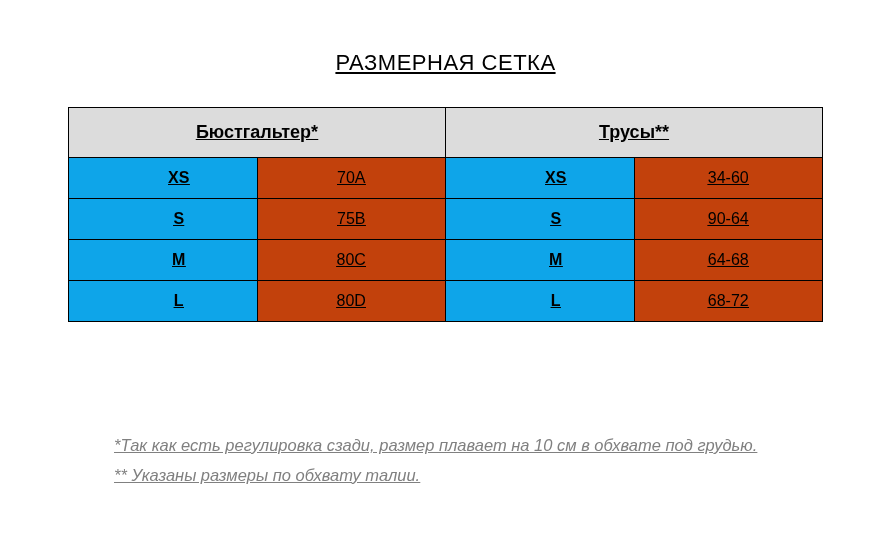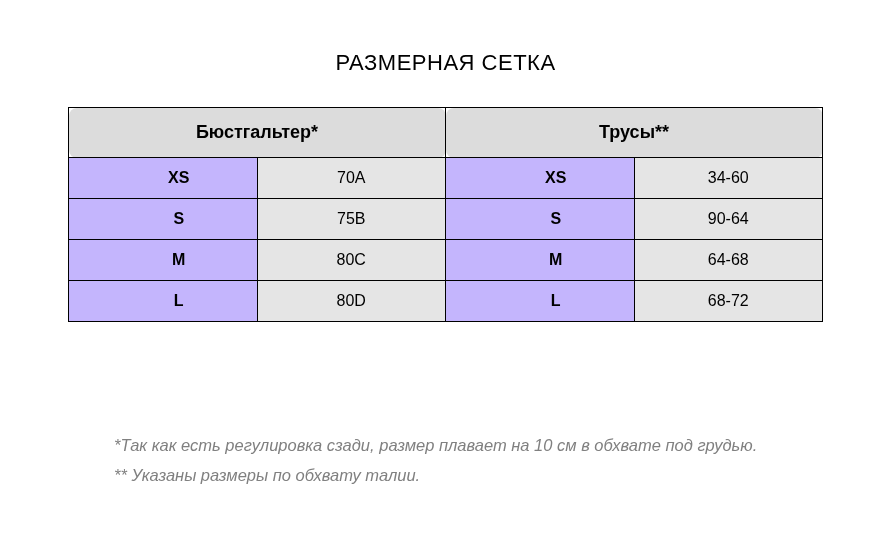--- a/index.html
+++ b/index.html
@@ -1,15 +1,15 @@
 <!DOCTYPE html>
 <html><head>
 <meta charset="utf-8">
 <style>
-  * { box-sizing: border-box; }
+  * { box-sizing: border-box; text-decoration: underline; }
   html, body {
     margin: 0;
     padding: 0;
     background: #ffffff;
     font-family: "Liberation Sans", sans-serif;
     color: #000000;
   }
   .page {
     position: relative;
     width: 891px;
@@ -42,30 +42,29 @@
     border: 1px solid #000000;
     text-align: center;
     vertical-align: middle;
     padding: 0;
   }
   table.size-table th {
     height: 50px;
     background: #dcdcdc;
     font-size: 18px;
     font-weight: bold;
-    border-radius: 8px;
   }
   table.size-table td {
     height: 41px;
     font-size: 16px;
-    background: #e5e5e5;
+    background: #c2410c;
     font-weight: normal;
   }
   table.size-table td.size-cell {
-    background: #c4b5fd;
+    background: #0ea5e9;
     font-weight: bold;
     padding-left: 32px;
   }
   .footnotes {
     position: absolute;
     top: 430px;
     left: 70px;
     width: 780px;
     color: #808080;
     font-style: italic;

